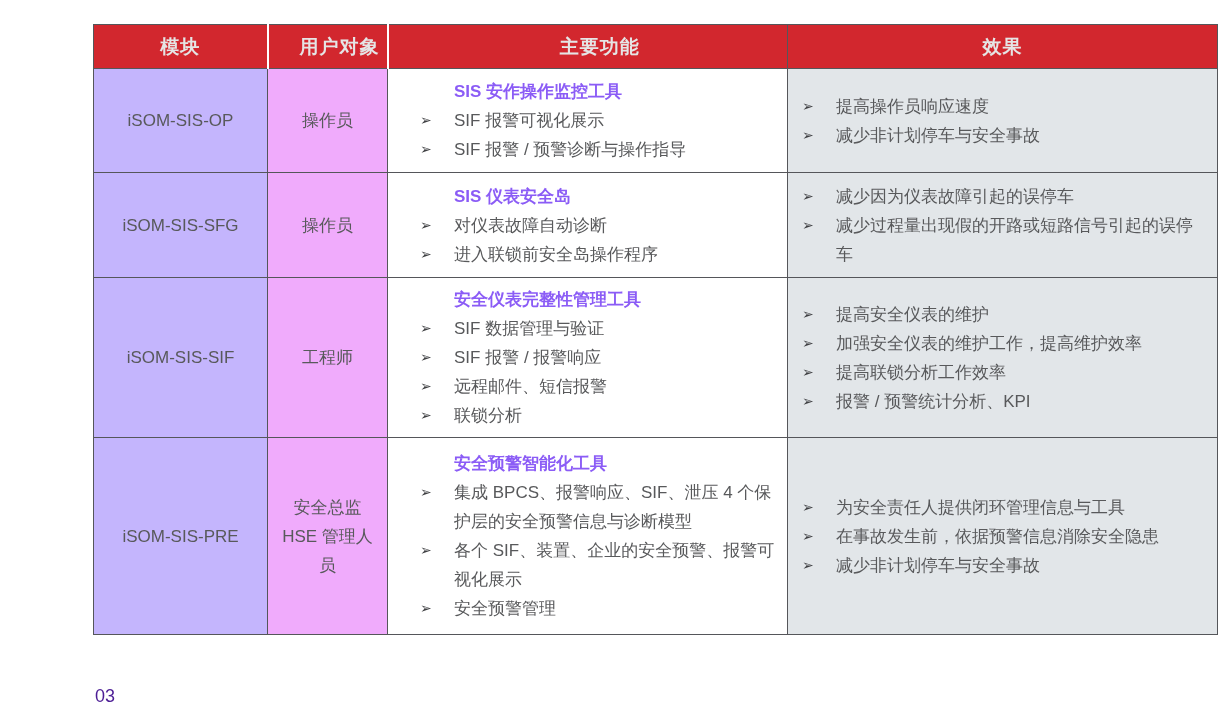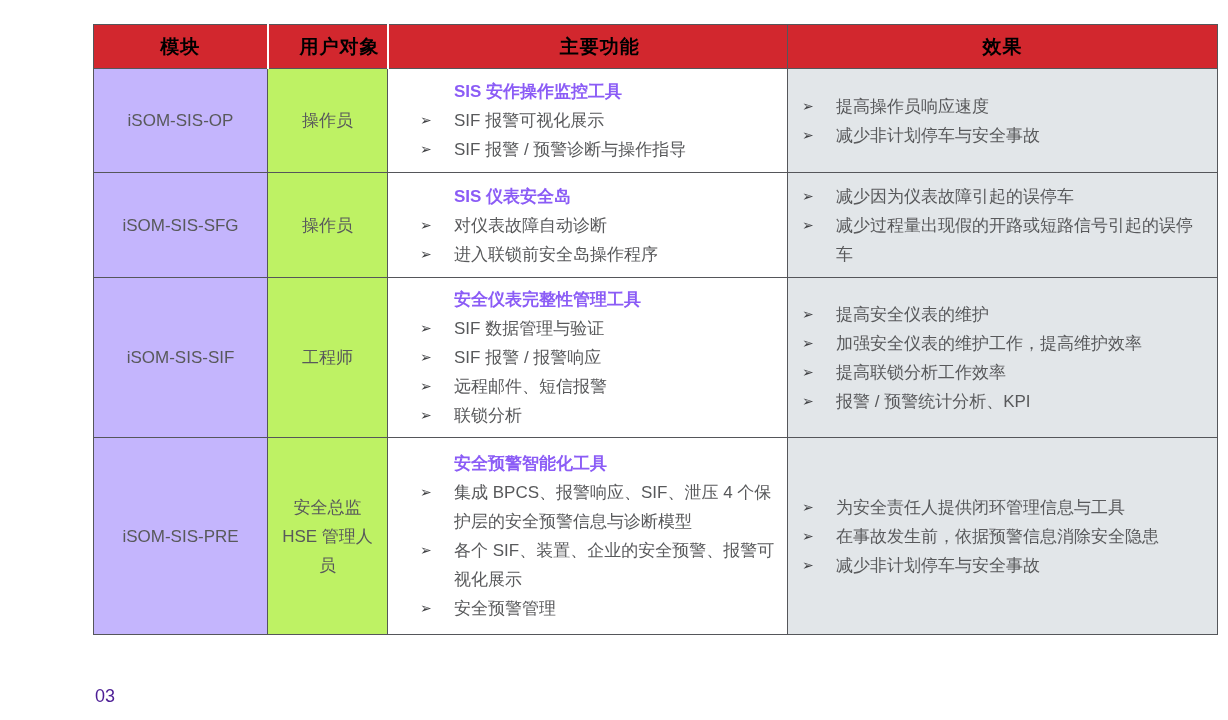--- a/index.html
+++ b/index.html
@@ -9,40 +9,40 @@
   }
   .page { position:relative; width:1228px; height:720px; background:#ffffff; }
 
   table.spec {
     position:absolute; left:93px; top:24px; width:1124px;
     border-collapse:collapse; table-layout:fixed;
   }
   col.c1{width:174px;} col.c2{width:120px;} col.c3{width:400px;} col.c4{width:430px;}
 
   th {
-    background:#d2272e; color:#000000;
+    background:#d2272e; color:#e5e5e5;
     font-size:19px; font-weight:bold; letter-spacing:1px;
     height:43px; text-align:center; vertical-align:middle;
     border:1px solid #55565a; padding:0;
   }
   th.sep-white { border-left:2px solid #ffffff;padding-left:24px; }
 
   td {
     border:1px solid #55565a;
     vertical-align:middle;
     color:#58595b; font-size:17px; line-height:29px;
     padding:0;
   }
   tr.r1 { height:104px; }
   tr.r2 { height:105px; }
   tr.r3 { height:160px; }
   tr.r4 { height:197px; }
 
   td.module-cell { text-align:center; background:#c4b5fd; }
-  td.user-cell   { text-align:center; background:#bef264; padding:0 6px; }
+  td.user-cell   { text-align:center; background:#f0abfc; padding:0 6px; }
   td.func-cell   { background:#ffffff; padding:6px 8px 6px 32px; }
   td.effect-cell { background:#e2e6e9; padding:6px 8px 6px 14px; }
 
   .func-title { font-weight:bold; color:#8b5cf6; padding-left:34px; }
   .bullet { display:flex; align-items:flex-start; }
   .marker { flex:0 0 34px; width:34px; color:#3f4043; font-size:14px; line-height:29px; }
   .btext  { flex:1 1 auto; }
 
   .page-number {
     position:absolute; left:95px; top:686px;

